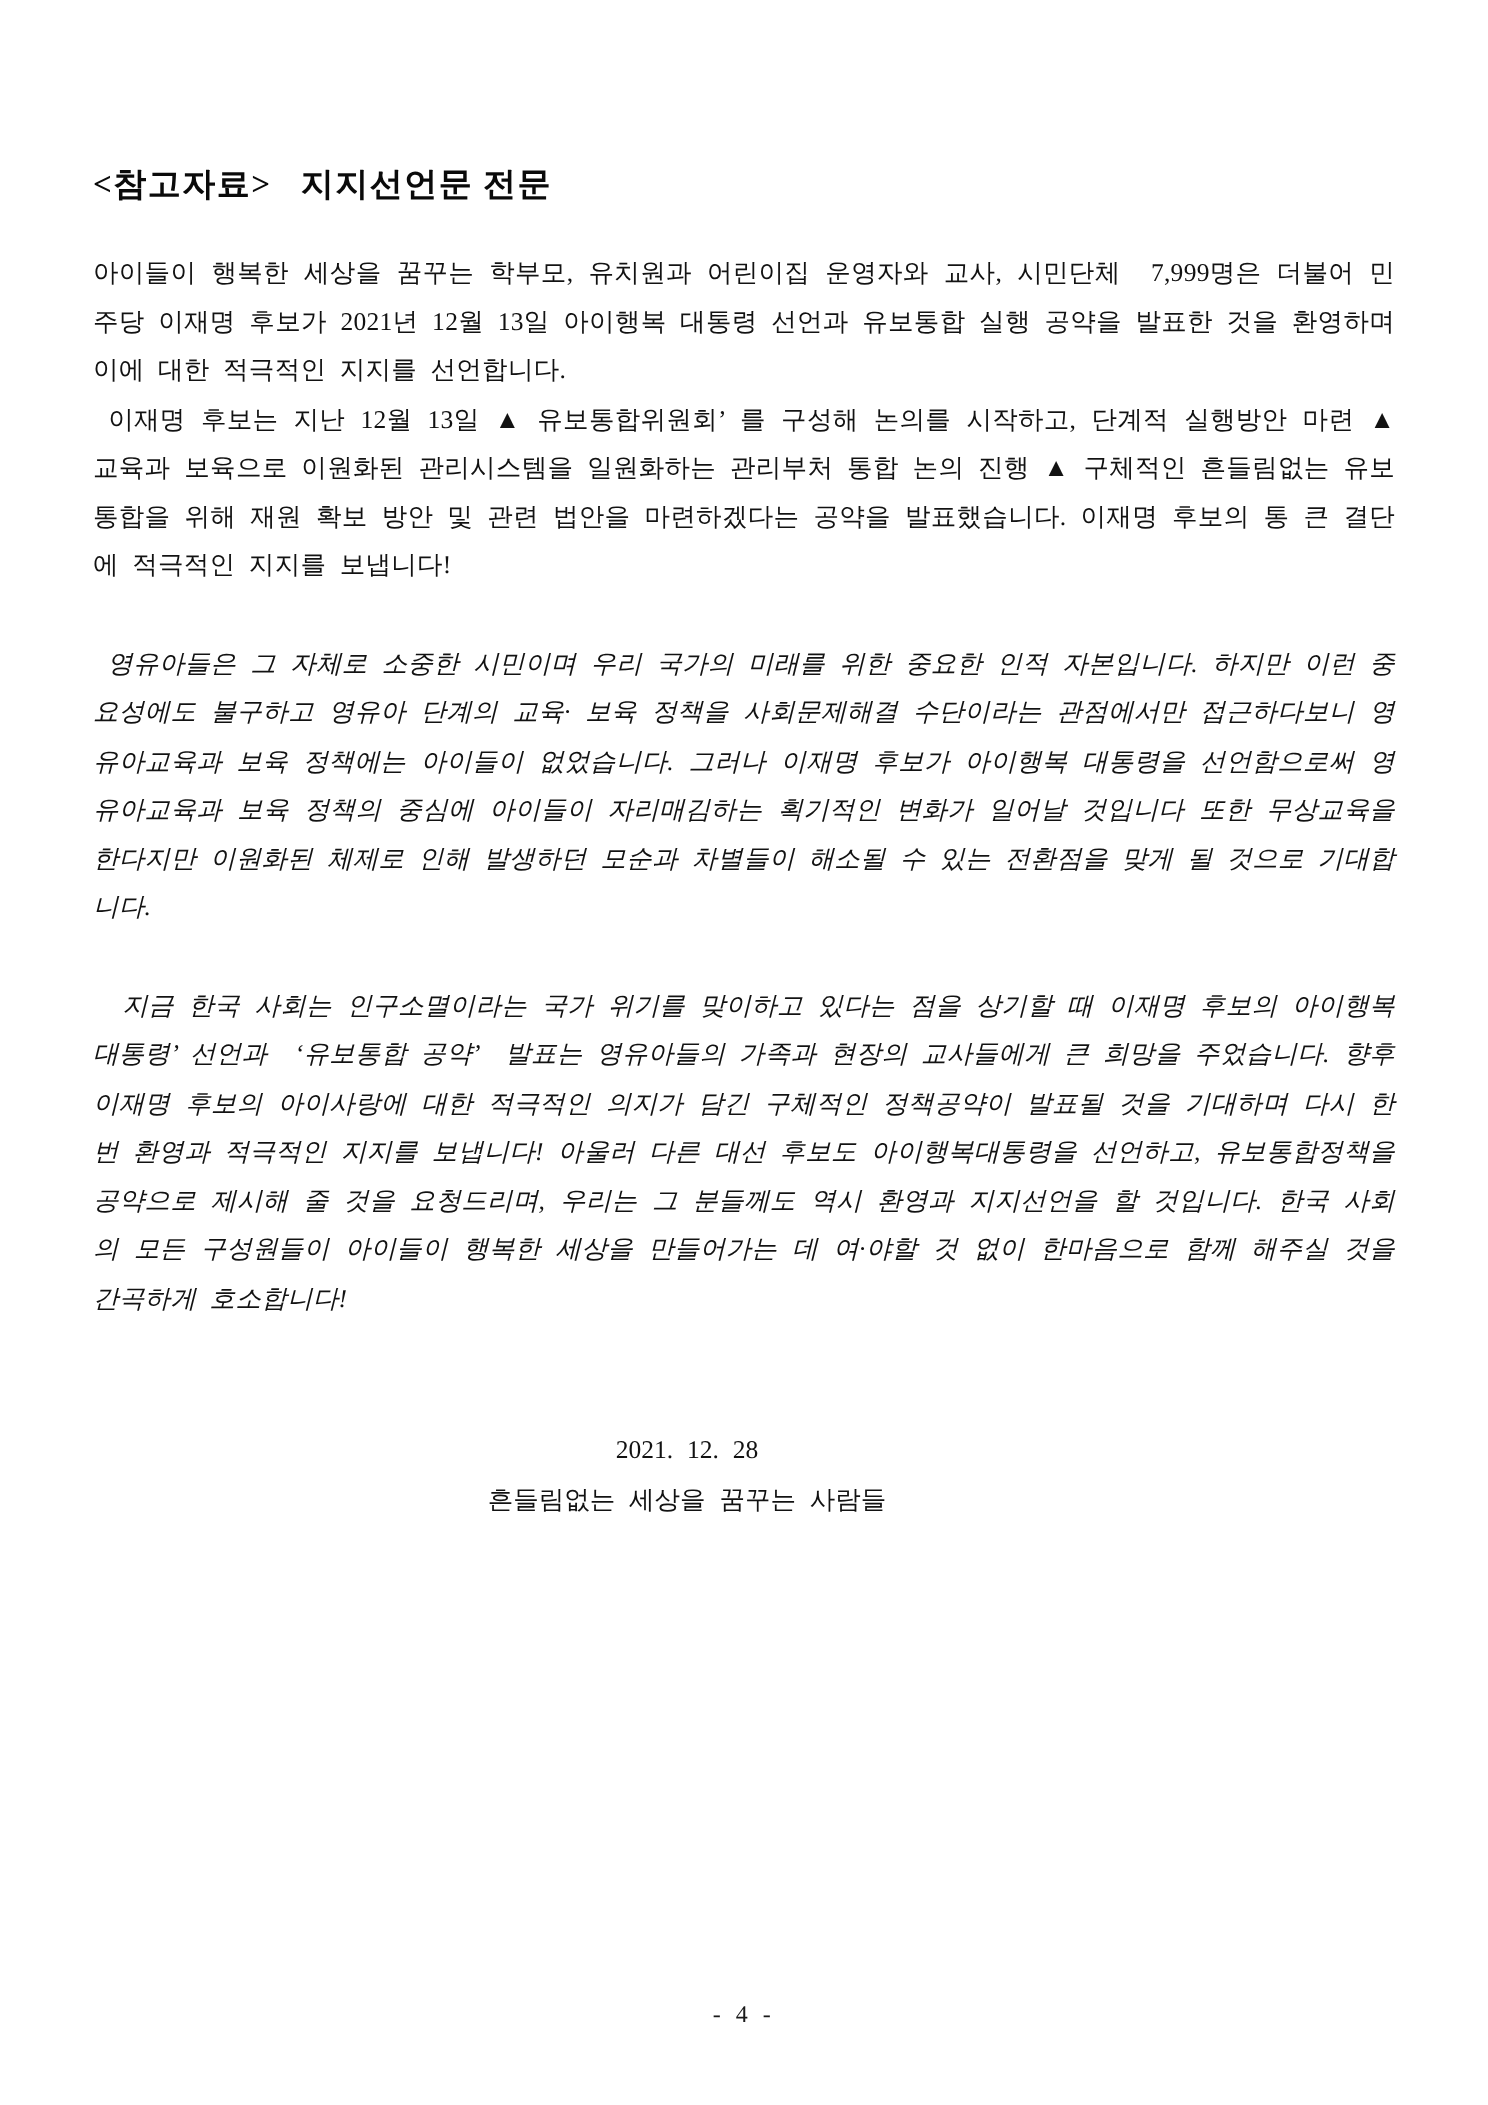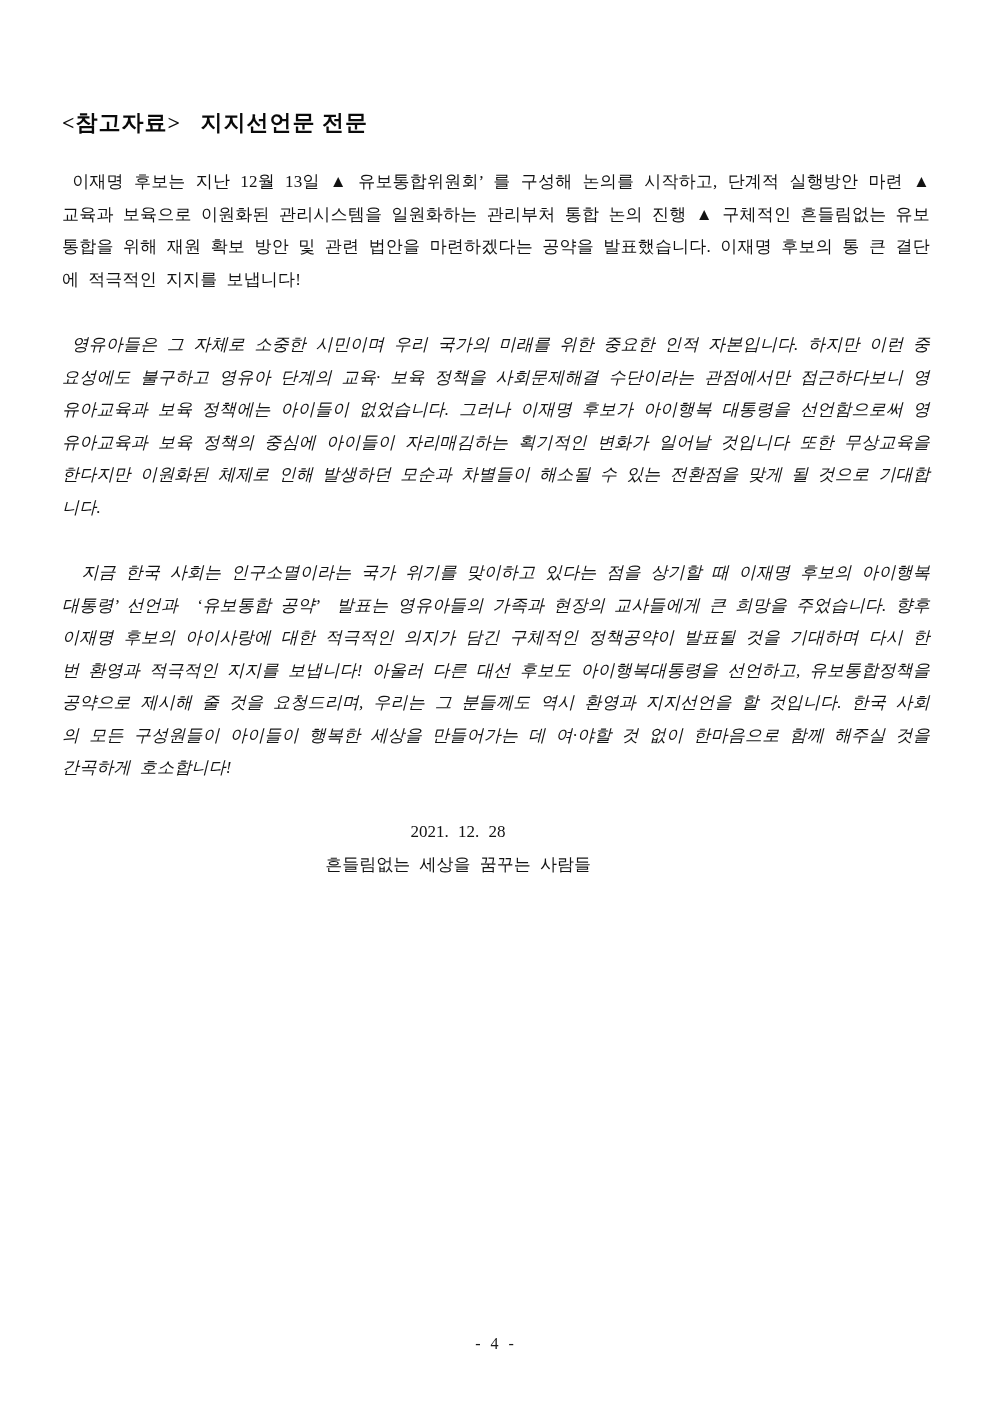--- a/index.html
+++ b/index.html
@@ -36,21 +36,21 @@
     text-align: justify;
     white-space: pre-wrap;
     word-spacing: 4.5px;
     letter-spacing: 0.2px;
   }
   .spaced {
     margin-top: 33px;
     font-style: italic;
   }
   .closing {
-    margin-top: 30px;
+    margin-top: 68px;
     margin-right: 76px;
     text-align: center;
     font-size: 17px;
     line-height: 33px;
     word-spacing: 5px;
   }
   .page-number {
     position: absolute;
     left: 0;
     right: 0;
@@ -61,20 +61,21 @@
     color: #1a1a1a;
   }
 </style>
 </head>
 <body>
 
 <div class="page">
 
   <h1 class="title">&lt;참고자료&gt;   지지선언문 전문</h1>
 
+  <p class="body-text">아이들이 행복한 세상을 꿈꾸는 학부모, 유치원과 어린이집 운영자와 교사, 시민단체  7,999명은 더불어 민주당 이재명 후보가 2021년 12월 13일 아이행복 대통령 선언과 유보통합 실행 공약을 발표한 것을 환영하며 이에 대한 적극적인 지지를 선언합니다.</p>
 
   <p class="body-text"> 이재명 후보는 지난 12월 13일 ▲ 유보통합위원회’ 를 구성해 논의를 시작하고, 단계적 실행방안 마련 ▲ 교육과 보육으로 이원화된 관리시스템을 일원화하는 관리부처 통합 논의 진행 ▲ 구체적인 흔들림없는 유보통합을 위해 재원 확보 방안 및 관련 법안을 마련하겠다는 공약을 발표했습니다. 이재명 후보의 통 큰 결단에 적극적인 지지를 보냅니다!</p>
 
   <p class="body-text spaced"> 영유아들은 그 자체로 소중한 시민이며 우리 국가의 미래를 위한 중요한 인적 자본입니다. 하지만 이런 중요성에도 불구하고 영유아 단계의 교육· 보육 정책을 사회문제해결 수단이라는 관점에서만 접근하다보니 영유아교육과 보육 정책에는 아이들이 없었습니다. 그러나 이재명 후보가 아이행복 대통령을 선언함으로써 영유아교육과 보육 정책의 중심에 아이들이 자리매김하는 획기적인 변화가 일어날 것입니다 또한 무상교육을 한다지만 이원화된 체제로 인해 발생하던 모순과 차별들이 해소될 수 있는 전환점을 맞게 될 것으로 기대합니다.</p>
 
   <p class="body-text spaced">  지금 한국 사회는 인구소멸이라는 국가 위기를 맞이하고 있다는 점을 상기할 때 이재명 후보의 아이행복대통령’ 선언과  ‘유보통합 공약’  발표는 영유아들의 가족과 현장의 교사들에게 큰 희망을 주었습니다. 향후 이재명 후보의 아이사랑에 대한 적극적인 의지가 담긴 구체적인 정책공약이 발표될 것을 기대하며 다시 한번 환영과 적극적인 지지를 보냅니다! 아울러 다른 대선 후보도 아이행복대통령을 선언하고, 유보통합정책을 공약으로 제시해 줄 것을 요청드리며, 우리는 그 분들께도 역시 환영과 지지선언을 할 것입니다. 한국 사회의 모든 구성원들이 아이들이 행복한 세상을 만들어가는 데 여·야할 것 없이 한마음으로 함께 해주실 것을 간곡하게 호소합니다!</p>
 
   <div class="closing">
     <div>2021. 12. 28</div>
     <div>흔들림없는 세상을 꿈꾸는 사람들</div>

